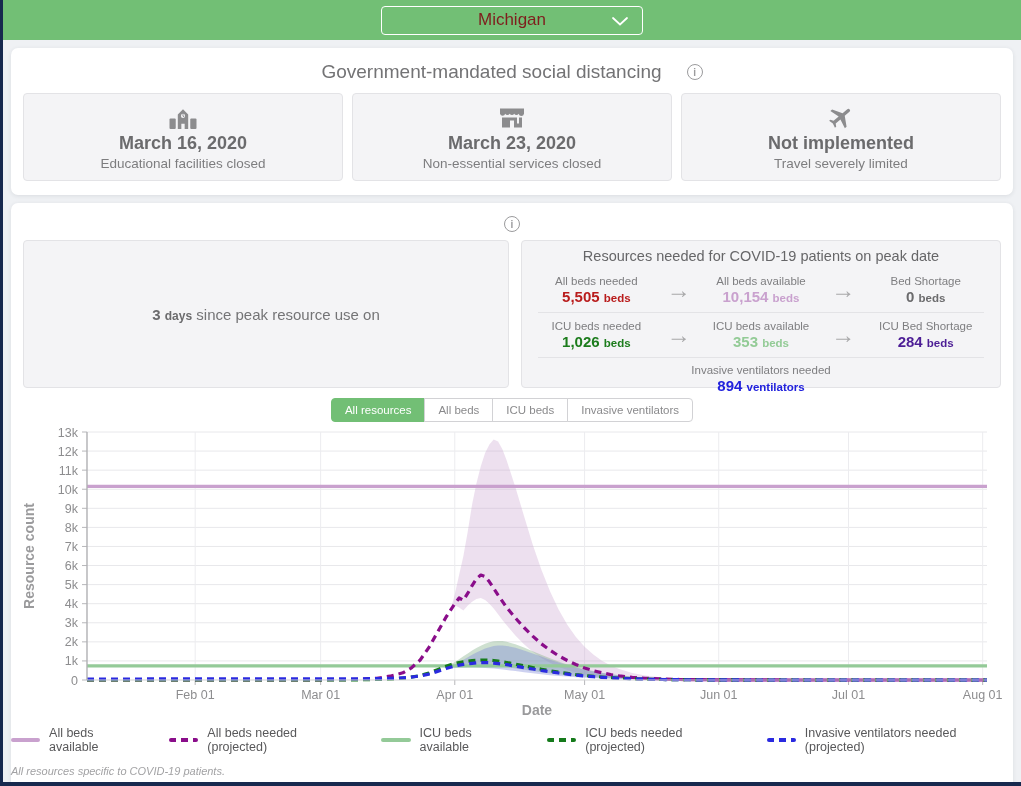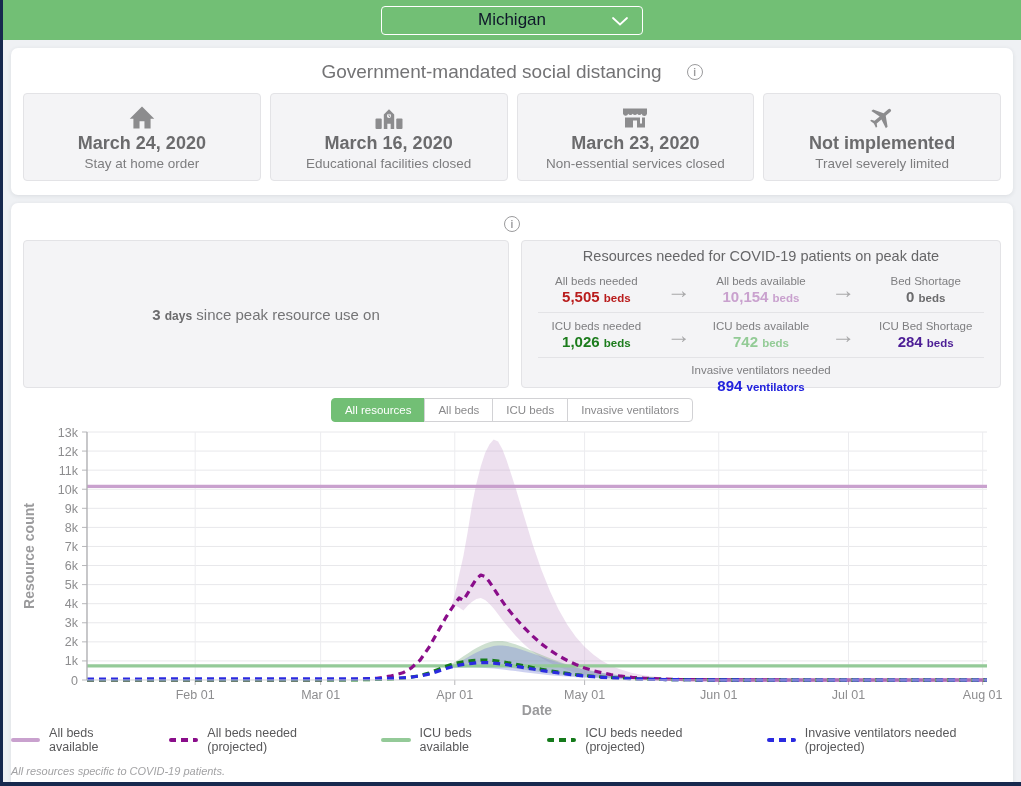--- a/index.html
+++ b/index.html
@@ -3,21 +3,21 @@
 <meta charset="utf-8">
 <style>
   * { margin:0; padding:0; box-sizing:border-box; }
   html,body { width:1021px; height:786px; }
   body { font-family:"Liberation Sans", sans-serif; background:#17294e; position:relative; overflow:hidden; }
   .frame { position:absolute; left:3px; top:0; right:0; bottom:4px; background:#eff1f4; overflow:hidden; }
 
   
   .topbar { height:40px; background:#72bf75; display:flex; align-items:center; justify-content:center; }
   .region-select { width:262px; height:29px; background:transparent; border:1px solid #ffffff; border-radius:4px;
-    color:#0f172a; font-size:17px; font-family:"Liberation Sans", sans-serif; display:flex; align-items:center; justify-content:center; position:relative; cursor:pointer; }
+    color:#7f1d1d; font-size:17px; font-family:"Liberation Sans", sans-serif; display:flex; align-items:center; justify-content:center; position:relative; cursor:pointer; }
   .region-select .chev { position:absolute; right:14px; top:10px; }
 
   
   .content { padding:8px 8px 0 8px; }
   .card { background:#ffffff; border-radius:7px; box-shadow:0 1px 4px rgba(40,50,60,0.10); margin-bottom:8px; }
   .card h2 { text-align:center; font-size:19px; font-weight:400; color:#737375; padding-top:13px;
     display:flex; align-items:center; justify-content:center; gap:25px; }
   .info-circle { display:inline-flex; width:16px; height:16px; border:1.5px solid #9b9b9d; border-radius:50%;
     align-items:center; justify-content:center; font-size:10px; font-weight:700; color:#9b9b9d; font-style:normal; cursor:pointer; }
 
@@ -86,27 +86,20 @@
 
   <div class="content">
 
     <section class="card">
       <h2>
         <span>Government-mandated social distancing</span>
         <span class="info-circle">i</span>
       </h2>
       <div class="tiles">
         <div class="tile m-tile">
-          <svg width="30" height="27" viewBox="0 0 24 22">
-            <path fill="#8c8c8e" d="M10 20v-6h4v6h5v-8h3L12 2 2 12h3v8z"></path>
-          </svg>
-          <div class="m-date">March 24, 2020</div>
-          <div class="m-label">Stay at home order</div>
-        </div>
-        <div class="tile m-tile">
           <svg width="32" height="27" viewBox="0 0 30 26">
             <g fill="#8c8c8e">
               <rect x="2" y="14" width="6" height="10" rx="1"></rect>
               <rect x="22" y="14" width="6" height="10" rx="1"></rect>
               <path d="M10 24V10l5-5 5 5v14h-3.4v-5h-3.2v5z"></path>
               <circle cx="15" cy="11.5" r="3.2"></circle>
               <circle cx="15" cy="11.5" r="2" fill="#f4f4f6"></circle>
               <path d="M15 9.8v1.9l1.3 0.8" stroke="#8c8c8e" stroke-width="0.9" fill="none"></path>
             </g>
           </svg>
@@ -179,21 +172,21 @@
             <div class="cell">
               <div class="cell-label">ICU beds needed</div>
               <div class="cell-value" style="color: rgb(28, 124, 28);">
                 <b>1,026</b> <span class="unit">beds</span>
               </div>
             </div>
             <div class="arrow">→</div>
             <div class="cell">
               <div class="cell-label">ICU beds available</div>
               <div class="cell-value" style="color: rgb(147, 203, 150);">
-                <b>742</b> <span class="unit">beds</span>
+                <b>353</b> <span class="unit">beds</span>
               </div>
             </div>
             <div class="arrow">→</div>
             <div class="cell">
               <div class="cell-label">ICU Bed Shortage</div>
               <div class="cell-value" style="color: #4c1d95;">
                 <b>284</b> <span class="unit">beds</span>
               </div>
             </div>
           </div>

